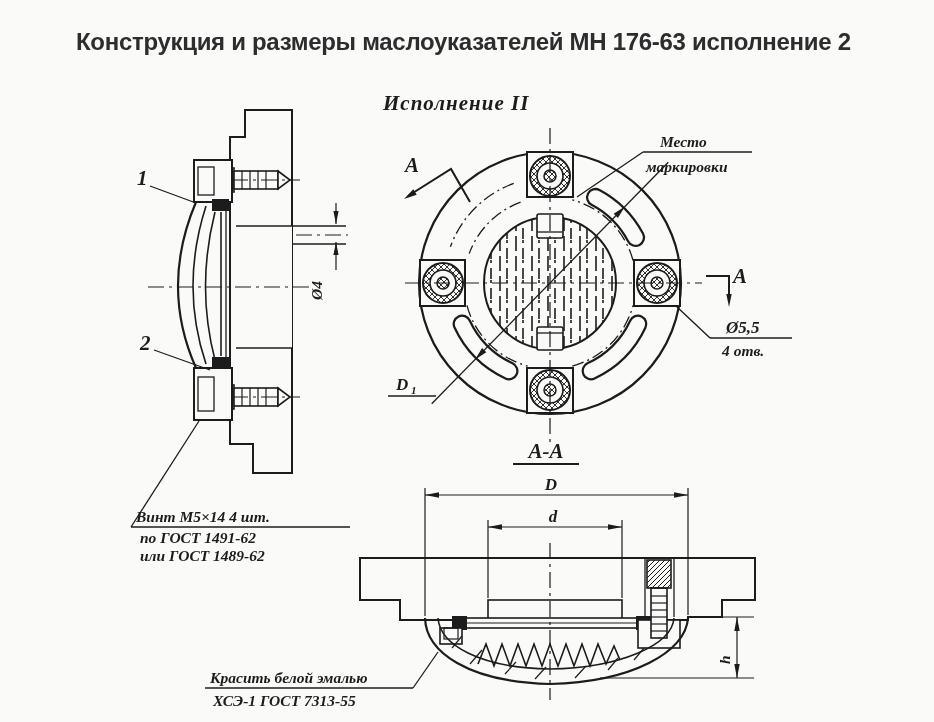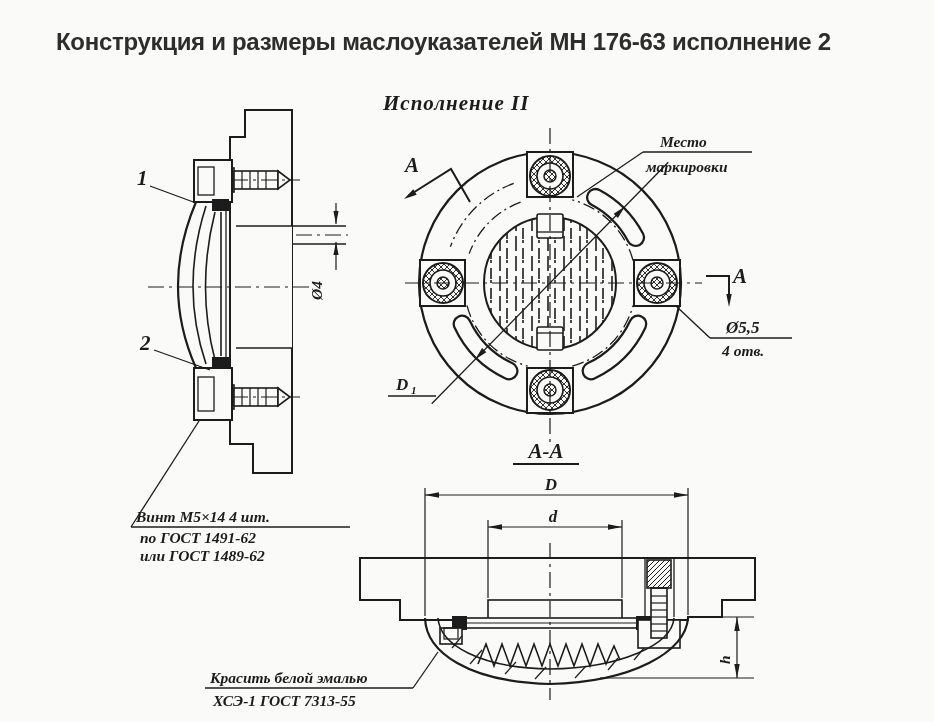--- a/index.html
+++ b/index.html
@@ -1,18 +1,18 @@
 <!DOCTYPE html>
 <html><head>
 <meta charset="utf-8">
 <style>
   html,body{margin:0;padding:0;}
   body{width:934px;height:722px;background:#fafaf8;overflow:hidden;position:relative;
        font-family:"Liberation Sans",sans-serif;}
-  .page-title{position:absolute;left:56px;top:28px;width:820px;
+  .page-title{position:absolute;left:76px;top:28px;width:820px;
        font-family:"Liberation Sans",sans-serif;font-weight:700;font-size:24px;
        letter-spacing:-0.3px;color:#2d2d2d;}
   svg{position:absolute;left:0;top:0;}
   .ln{stroke:#1c1c1c;fill:none;}
   .w22{stroke-width:2.2;} .w2{stroke-width:2;} .w16{stroke-width:1.6;} .w13{stroke-width:1.3;} .w12{stroke-width:1.2;}
   .bgfill{fill:#fafaf8;}
   .inkfill{fill:#1c1c1c;stroke:none;}
   .cline{stroke:#1c1c1c;stroke-width:1.2;fill:none;stroke-dasharray:16 5 3 5;}
   .darc{stroke:#1c1c1c;stroke-width:1.3;fill:none;stroke-dasharray:12 4 2 4;}
   .anno{font-family:"Liberation Serif",serif;font-style:italic;font-weight:700;

